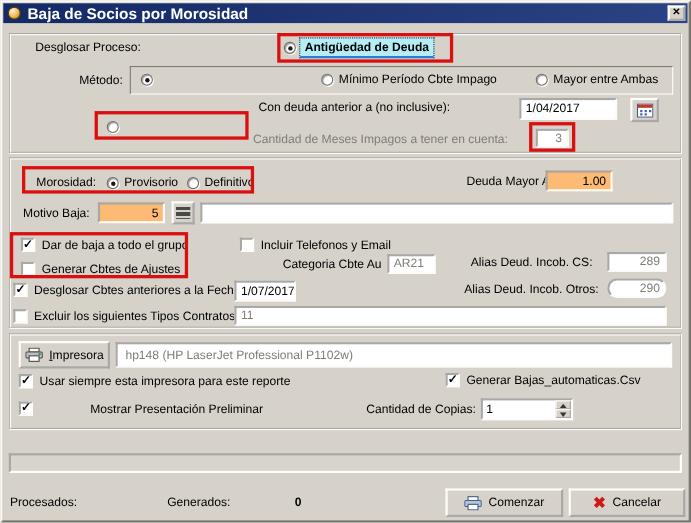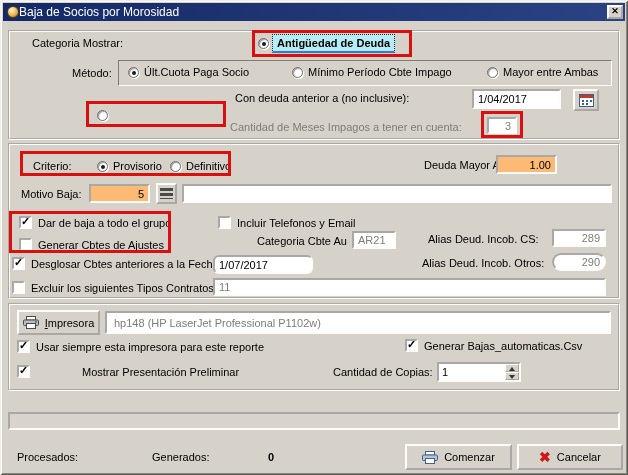--- a/index.html
+++ b/index.html
@@ -49,21 +49,21 @@
   .ann{position:absolute;border:3px solid #da0f0f;z-index:50;}
   .hl{
     position:absolute;background:#b5edf6;border:1px dotted #20262c;border-bottom:2px solid #2e7bd6;
     font-size:11px;font-weight:bold;color:#000;padding:2px 4px;white-space:nowrap;
   }
   #titlebar{
     position:absolute;left:3px;top:3px;right:3px;height:18px;
     background:linear-gradient(90deg,#142a66,#2b4284);
     display:flex;align-items:center;
   }
-  #title-text{color:#fff;font-size:12px;font-weight:normal;}
+  #title-text{color:#fff;font-size:14px;font-weight:bold;margin-left:6px;}
   #app-icon{
     width:12px;height:12px;border-radius:50%;margin-left:4px;
     background:radial-gradient(circle at 35% 30%, #fff6dc, #f0b550 55%, #a86a14);
     border:1px solid #5a3c08;
   }
   #close-btn{
     position:absolute;right:2px;top:2px;width:16px;height:14px;
     background:#d6d2ca;border:2px outset #fdfcf8;
     font-size:9px;font-weight:bold;color:#000;line-height:9px;text-align:center;
   }
@@ -96,28 +96,27 @@
 <div id="win">
 
   <div id="titlebar">
     <div id="app-icon"></div>
     <div id="title-text">Baja de Socios por Morosidad</div>
     <div id="close-btn">✕</div>
   </div>
 
   <div class="groupbox" style="left:8px;top:30px;width:612px;height:110px;"></div>
 
-  <div class="lbl" style="left:32px;top:37px;">Categoria Mostrar:</div>
+  <div class="lbl" style="left:32px;top:37px;">Desglosar Proceso:</div>
   <span class="radio checked" style="left:258px;top:38px;"></span>
   <div class="hl" style="left:272px;top:34px;">Antigüedad de Deuda</div>
 
   <div class="lbl" style="left:72px;top:67px;">Método:</div>
   <div class="panel" style="left:118px;top:60px;width:494px;height:26px;"></div>
   <span class="radio checked" style="left:128px;top:67px;"></span>
-  <div class="lbl" style="left:144px;top:66px;">Últ.Cuota Paga Socio</div>
   <span class="radio" style="left:292px;top:67px;"></span>
   <div class="lbl" style="left:308px;top:66px;">Mínimo Período Cbte Impago</div>
   <span class="radio" style="left:487px;top:67px;"></span>
   <div class="lbl" style="left:503px;top:66px;">Mayor entre Ambas</div>
 
   <div class="lbl" style="left:235px;top:92px;">Con deuda anterior a (no inclusive):</div>
   <div class="fld" style="left:472px;top:89px;width:89px;height:20px;">1/04/2017</div>
   <div class="btn" style="left:573px;top:89px;width:26px;height:22px;">
     <svg width="15" height="13" viewBox="0 0 15 13">
       <rect x="0.5" y="0.5" width="14" height="12" fill="#fff" stroke="#445a8a"></rect>
@@ -129,21 +128,21 @@
       <rect x="7" y="9" width="2" height="2" fill="#3a5fb0"></rect>
     </svg>
   </div>
 
   <span class="radio" style="left:97px;top:110px;"></span>
   <div class="lbl g" style="left:230px;top:121px;">Cantidad de  Meses Impagos a tener en cuenta:</div>
   <div class="fld num gray" style="left:487px;top:117px;width:30px;height:17px;">3</div>
 
   <div class="groupbox" style="left:8px;top:143px;width:612px;height:156px;"></div>
 
-  <div class="lbl" style="left:33px;top:160px;">Criterio:</div>
+  <div class="lbl" style="left:33px;top:160px;">Morosidad:</div>
   <span class="radio checked" style="left:97px;top:161px;"></span>
   <div class="lbl" style="left:113px;top:160px;">Provisorio</div>
   <span class="radio" style="left:170px;top:161px;"></span>
   <div class="lbl" style="left:186px;top:160px;">Definitivo</div>
 
   <div class="lbl" style="left:424px;top:159px;">Deuda Mayor A:</div>
   <div class="fld num yellow" style="left:496px;top:155px;width:61px;height:19px;">1.00</div>
 
   <div class="lbl" style="left:21px;top:188px;">Motivo Baja:</div>
   <div class="fld num yellow" style="left:89px;top:184px;width:61px;height:19px;">5</div>
@@ -158,21 +157,21 @@
   <span class="cb" style="left:218px;top:216px;"></span>
   <div class="lbl" style="left:237px;top:217px;">Incluir Telefonos y Email</div>
 
   <div class="lbl" style="left:257px;top:235px;">Categoria Cbte Au</div>
   <div class="fld gray" style="left:352px;top:231px;width:44px;height:18px;">AR21</div>
   <div class="lbl" style="left:428px;top:233px;">Alias Deud. Incob. CS:</div>
   <div class="fld num gray" style="left:552px;top:229px;width:54px;height:18px;">289</div>
 
   <span class="cb checked" style="left:12px;top:257px;"></span>
   <div class="lbl" style="left:31px;top:258px;">Desglosar Cbtes anteriores a la Fecha :</div>
-  <div class="fld" style="left:213px;top:255px;width:100px;height:19px;border-radius:6px;">1/07/2017</div>
+  <div class="fld" style="left:213px;top:255px;width:56px;height:19px;">1/07/2017</div>
   <div class="lbl" style="left:422px;top:257px;">Alias Deud. Incob. Otros:</div>
   <div class="fld num gray" style="left:552px;top:253px;width:54px;height:18px;border-radius:9px;">290</div>
 
   <span class="cb" style="left:12px;top:281px;"></span>
   <div class="lbl" style="left:31px;top:282px;">Excluir los siguientes Tipos Contratos:</div>
   <div class="fld gray" style="left:213px;top:278px;width:393px;height:18px;">11</div>
 
   <div class="groupbox" style="left:8px;top:303px;width:612px;height:88px;"></div>
 
   <div class="btn" style="left:17px;top:310px;width:83px;height:25px;text-align:center;">
@@ -198,21 +197,21 @@
   <div class="spin-wrap" style="left:437px;top:362px;width:84px;height:20px;">
     <span class="spin-val">1</span>
     <span class="spin-btns">
       <span class="spin-btn up"></span>
       <span class="spin-btn down"></span>
     </span>
   </div>
 
   <div class="fld" style="left:8px;top:412px;width:612px;height:18px;background:#d8d4cc;"></div>
 
-  <div class="lbl" style="left:17px;top:451px;">Procesados:</div>
+  <div class="lbl" style="left:9px;top:451px;">Procesados:</div>
   <div class="lbl" style="left:152px;top:451px;">Generados:</div>
   <div class="lbl b" style="left:268px;top:451px;">0</div>
 
   <div class="btn" style="left:405px;top:444px;width:107px;height:26px;">
     <svg width="16" height="13" viewBox="0 0 16 13">
       <rect x="3.5" y="0.5" width="9" height="3.5" fill="#fff" stroke="#44618a"></rect>
       <rect x="0.5" y="4" width="15" height="5.5" rx="1" fill="#b7c3d6" stroke="#44618a"></rect>
       <rect x="3.5" y="7.5" width="9" height="5" fill="#fff" stroke="#44618a"></rect>
     </svg>
     <span>Comenzar</span>

